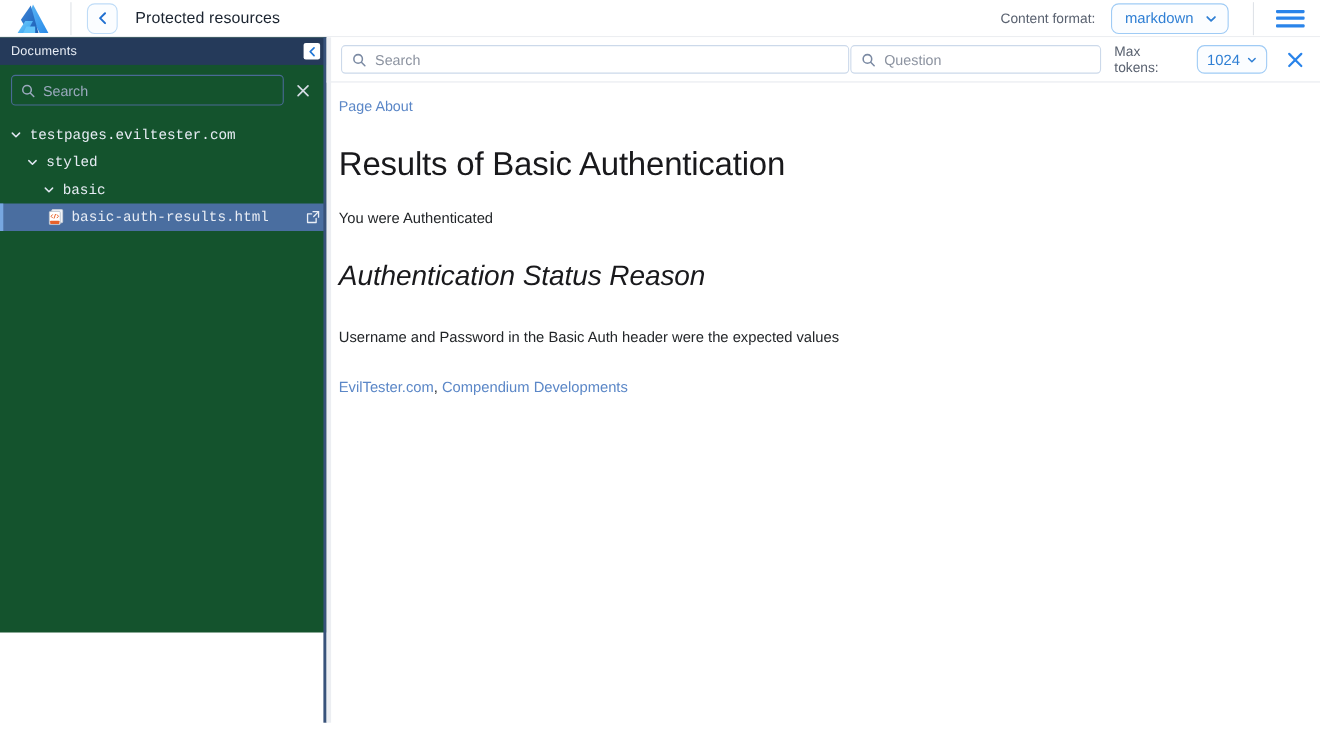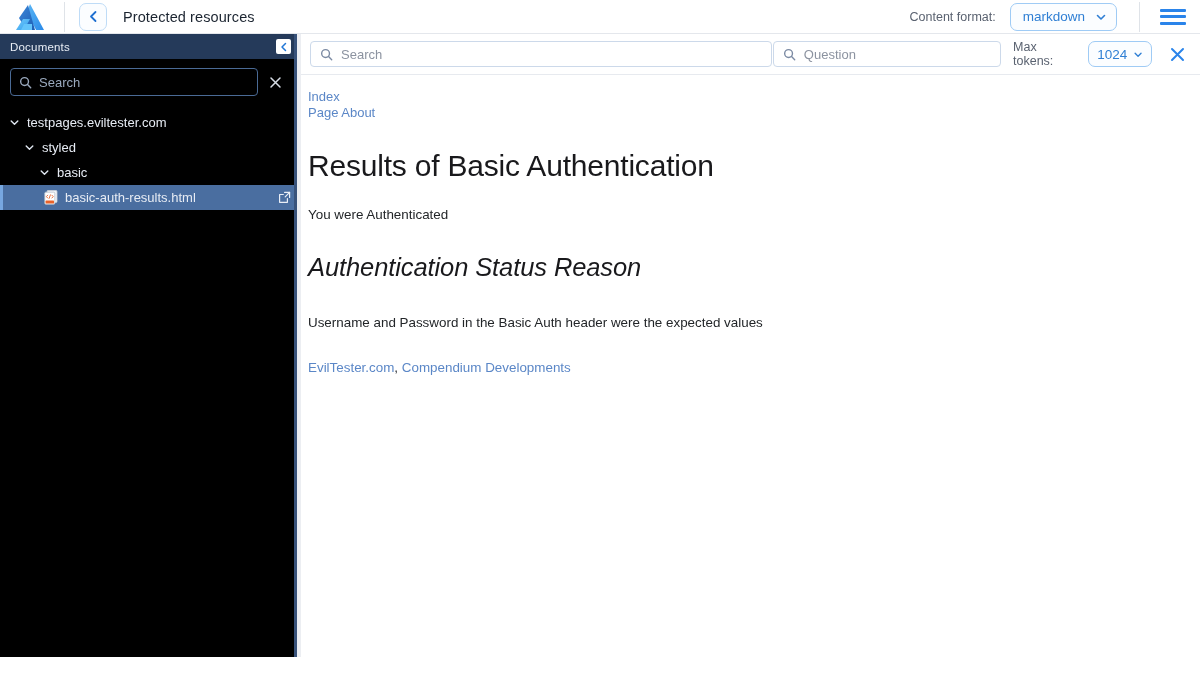--- a/index.html
+++ b/index.html
@@ -45,21 +45,21 @@
   .format-select .sel-val { font-size: 13.5px; color: #2f7fd4; }
   .menu-divider { width: 1px; height: 30px; background: #dfe3e8; margin: 0 16px 0 18px; }
   .hamburger { width: 26px; height: 20px; display: flex; flex-direction: column; justify-content: space-between; cursor: pointer; padding: 2px 0; }
   .hamburger span { display: block; height: 3px; border-radius: 1px; background: #2a84ea; }
 
   
   .layout { display: flex; width: 1200px; height: 623px; }
 
   
   .sidebar {
-    width: 297px; height: 623px; background: #000000;
+    width: 297px; height: 541px; background: #14532d;
     display: flex; flex-direction: column; flex: 0 0 297px;
     position: relative;
   }
   .sidebar-head {
     height: 25px; background: #253a5a; display: flex; align-items: center;
     padding: 0 6px 0 10px;
   }
   .sidebar-head-title { font-size: 11.5px; color: #e8edf5; letter-spacing: .2px; }
   .collapse-btn {
     margin-left: auto; width: 15px; height: 15px; background: #ffffff;
@@ -85,21 +85,21 @@
   }
   .tree-row .twisty { width: 12px; height: 12px; display: flex; align-items: center; justify-content: center; flex: 0 0 12px; }
   .tree-row.lvl0 { padding-left: 8px; }
   .tree-row.lvl1 { padding-left: 23px; }
   .tree-row.lvl2 { padding-left: 38px; }
   .tree-row.lvl3 { padding-left: 44px; }
   .tree-row.selected {
     background: #4a6ea0; border-left: 3px solid #77a7e0;
     padding-left: 41px; margin-left: 0;
   }
-  .tree-label { white-space: nowrap; overflow: hidden; text-overflow: ellipsis; }
+  .tree-label { white-space: nowrap; overflow: hidden; text-overflow: ellipsis; font-family: Liberation Mono, monospace; }
   .file-icon { width: 14px; height: 15px; flex: 0 0 14px; position: relative; }
   .ext-link { margin-left: auto; width: 14px; height: 14px; display: flex; align-items: center; justify-content: center; cursor: pointer; }
 
   .sb-scrollbar {
     position: absolute; right: 0; top: 0; width: 3px; height: 623px; background: #3a5party;
     background: #38527a;
   }
 
   
   .main { flex: 1; height: 623px; background: #ffffff; display: flex; flex-direction: column; position: relative; }
@@ -314,21 +314,20 @@
 
       <div class="close-x">
         <svg width="17" height="17" viewBox="0 0 17 17">
           <path d="M3 3 L14 14 M14 3 L3 14" stroke="#2a84ea" stroke-width="2" stroke-linecap="round"></path>
         </svg>
       </div>
     </div>
 
     <div class="doc">
       <div class="doc-links-top">
-        <a class="doc-link">Index</a>
         <a class="doc-link">Page About</a>
       </div>
 
       <h1 class="h1">Results of Basic Authentication</h1>
 
       <p class="para tight">You were Authenticated</p>
 
       <h2 class="h2">Authentication Status Reason</h2>
 
       <p class="para" style="margin-top:32px">Username and Password in the Basic Auth header were the expected values</p>

